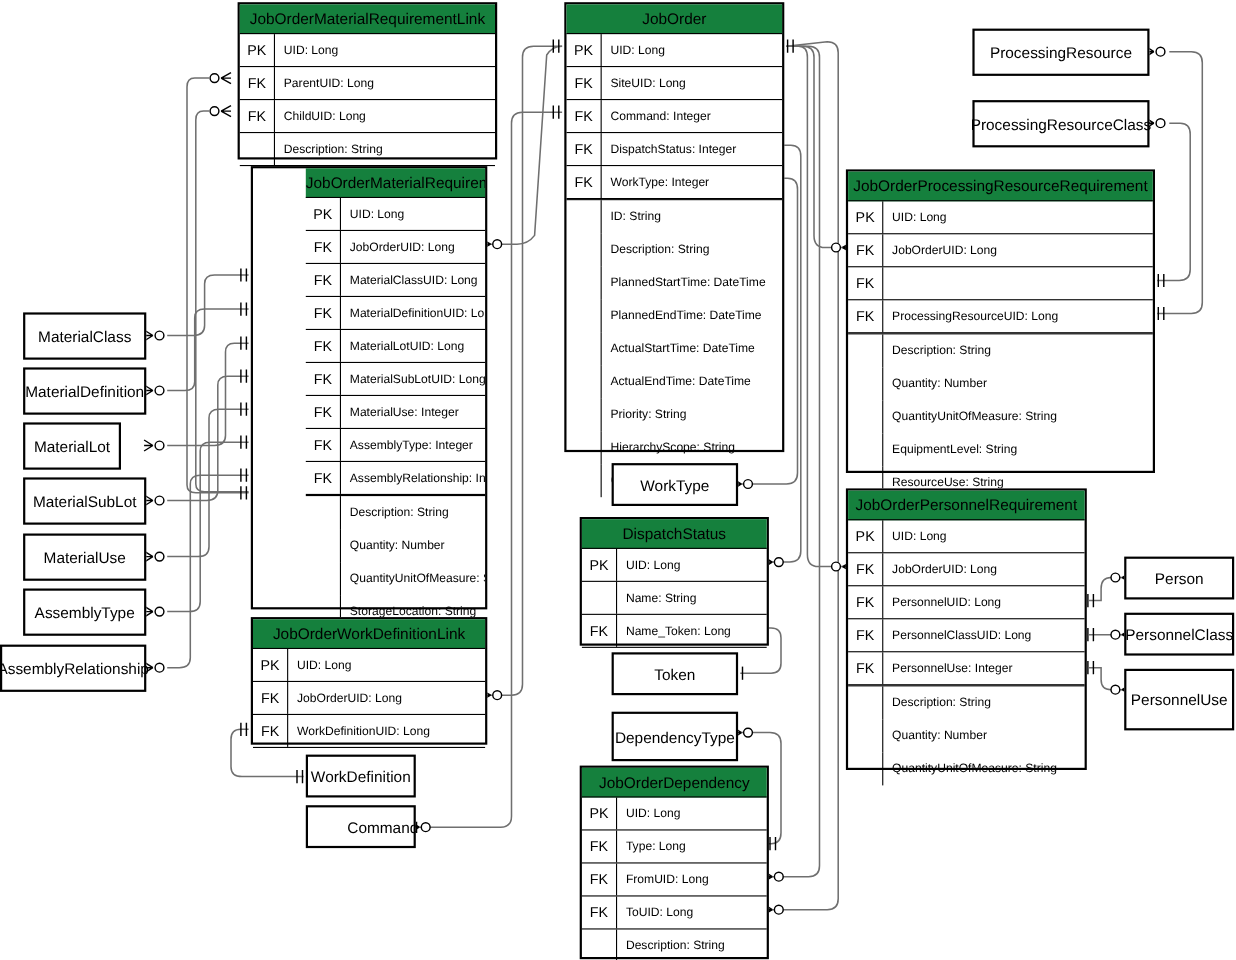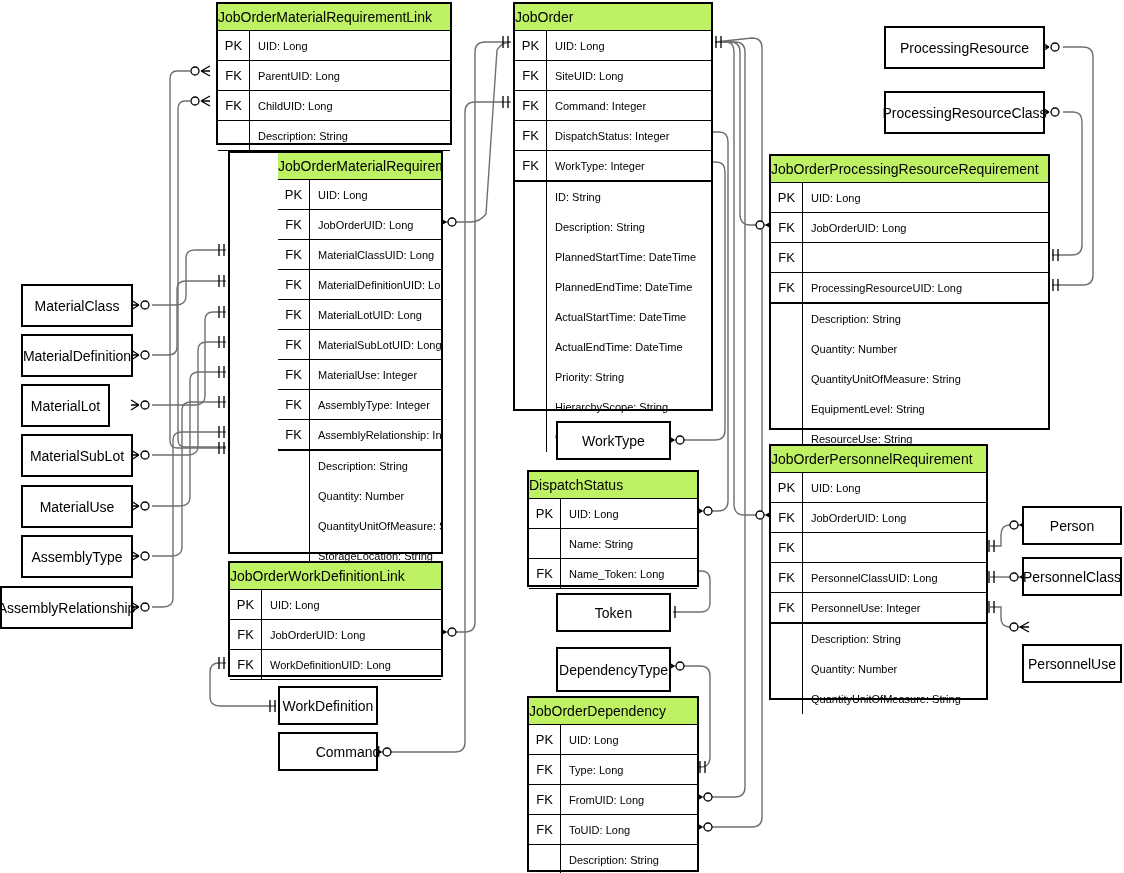--- a/index.html
+++ b/index.html
@@ -23,23 +23,23 @@
   }
   .entity {
     position: absolute;
     box-sizing: border-box;
     border: 2px solid #000000;
     background: #ffffff;
     z-index: 2;
   }
   .entity .ehead {
     box-sizing: border-box;
-    background: #bef264;
+    background: #15803d;
     border-bottom: 1px solid #000000;
-    text-align: left;
+    text-align: center;
     font-size: 14px;
     color: #000000;
     line-height: 26px;
     height: 27px;
     white-space: nowrap;
     overflow: hidden;
   }
   .entity.simple {
     display: flex;
     align-items: center;
@@ -477,20 +477,21 @@
         <div class="erow">
           <div class="keycell">PK</div>
           <div class="attrcell">UID: Long</div>
         </div>
         <div class="erow">
           <div class="keycell">FK</div>
           <div class="attrcell">JobOrderUID: Long</div>
         </div>
         <div class="erow">
           <div class="keycell">FK</div>
+          <div class="attrcell">PersonnelUID: Long</div>
         </div>
         <div class="erow">
           <div class="keycell">FK</div>
           <div class="attrcell">PersonnelClassUID: Long</div>
         </div>
         <div class="erow">
           <div class="keycell">FK</div>
           <div class="attrcell">PersonnelUse: Integer</div>
         </div>
         <div class="plainblock">
@@ -602,18 +603,18 @@
       </div>
       <div class="entity simple" style="left: 278px; top: 732px; width: 100px; height: 39px; padding-left: 40px;">
         <div class="simplelabel">Command</div>
       </div>
       <div class="entity simple" style="left: 1022px; top: 506px; width: 100px; height: 39px;">
         <div class="simplelabel">Person</div>
       </div>
       <div class="entity simple" style="left: 1022px; top: 557px; width: 100px; height: 39px;">
         <div class="simplelabel">PersonnelClass</div>
       </div>
-      <div class="entity simple" style="left: 1022px; top: 608px; width: 100px; height: 39px; margin-top: 36px;">
+      <div class="entity simple" style="left: 1022px; top: 608px; width: 100px; height: 56px;">
         <div class="simplelabel">PersonnelUse</div>
       </div>
     </div>
 
 </div>
 
 </body></html>

